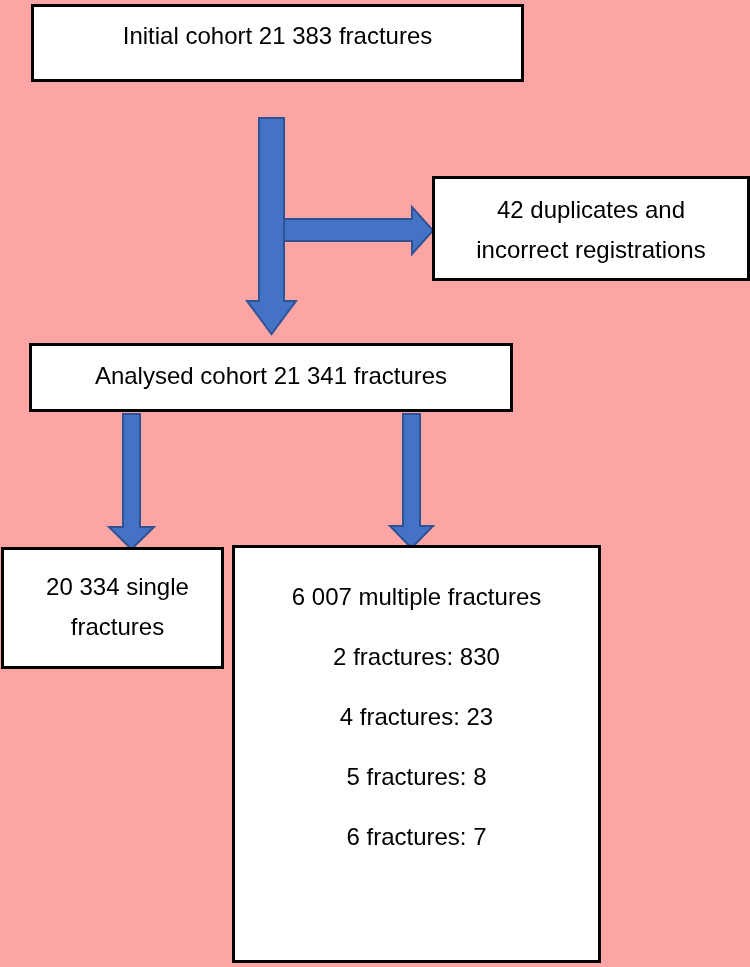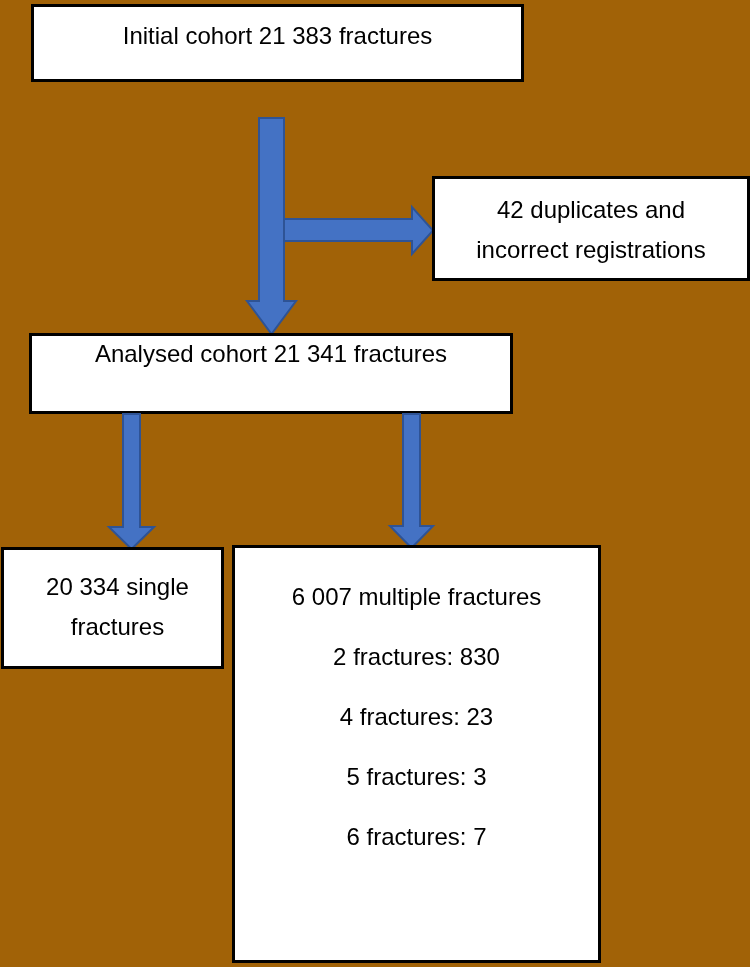--- a/index.html
+++ b/index.html
@@ -7,21 +7,21 @@
     padding: 0;
     background: #ffffff;
   }
   body {
     font-family: "Liberation Sans", sans-serif;
   }
   #flowchart {
     position: relative;
     width: 750px;
     height: 967px;
-    background: #a16207;
+    background: #fca5a5;
     overflow: hidden;
   }
   .node {
     position: absolute;
     box-sizing: border-box;
     border: 3px solid #000000;
     background: #ffffff;
     text-align: center;
     color: #000000;
     font-size: 24px;
@@ -38,22 +38,22 @@
     left: 31px;  top: 4px;   width: 493px; height: 78px;
     padding-top: 14px;
   }
   #node-excluded {
     left: 432px; top: 176px; width: 318px; height: 105px;
     padding-top: 11px;
   }
   #node-excluded .line { line-height: 40px; }
 
   #node-analysed-cohort {
-    left: 29px;  top: 333px; width: 484px; height: 81px;
-    padding-top: 3px;
+    left: 29px;  top: 343px; width: 484px; height: 69px;
+    padding-top: 15px;
   }
   #node-single {
     left: 1px;   top: 547px; width: 223px; height: 122px;
     padding-top: 17px;
   }
   #node-single .line { line-height: 40px; margin-left: 10px; }
 
   #node-multiple {
     left: 232px; top: 545px; width: 369px; height: 418px;
     padding-top: 19px;
@@ -111,17 +111,17 @@
 
   <div class="node" id="node-single">
     <span class="line">20 334 single</span>
     <span class="line">fractures</span>
   </div>
 
   <div class="node" id="node-multiple">
     <span class="line">6 007 multiple fractures</span>
     <span class="line">2 fractures: 830</span>
     <span class="line">4 fractures: 23</span>
-    <span class="line">5 fractures: 3</span>
+    <span class="line">5 fractures: 8</span>
     <span class="line">6 fractures: 7</span>
   </div>
 
 </div>
 
 </body></html>

